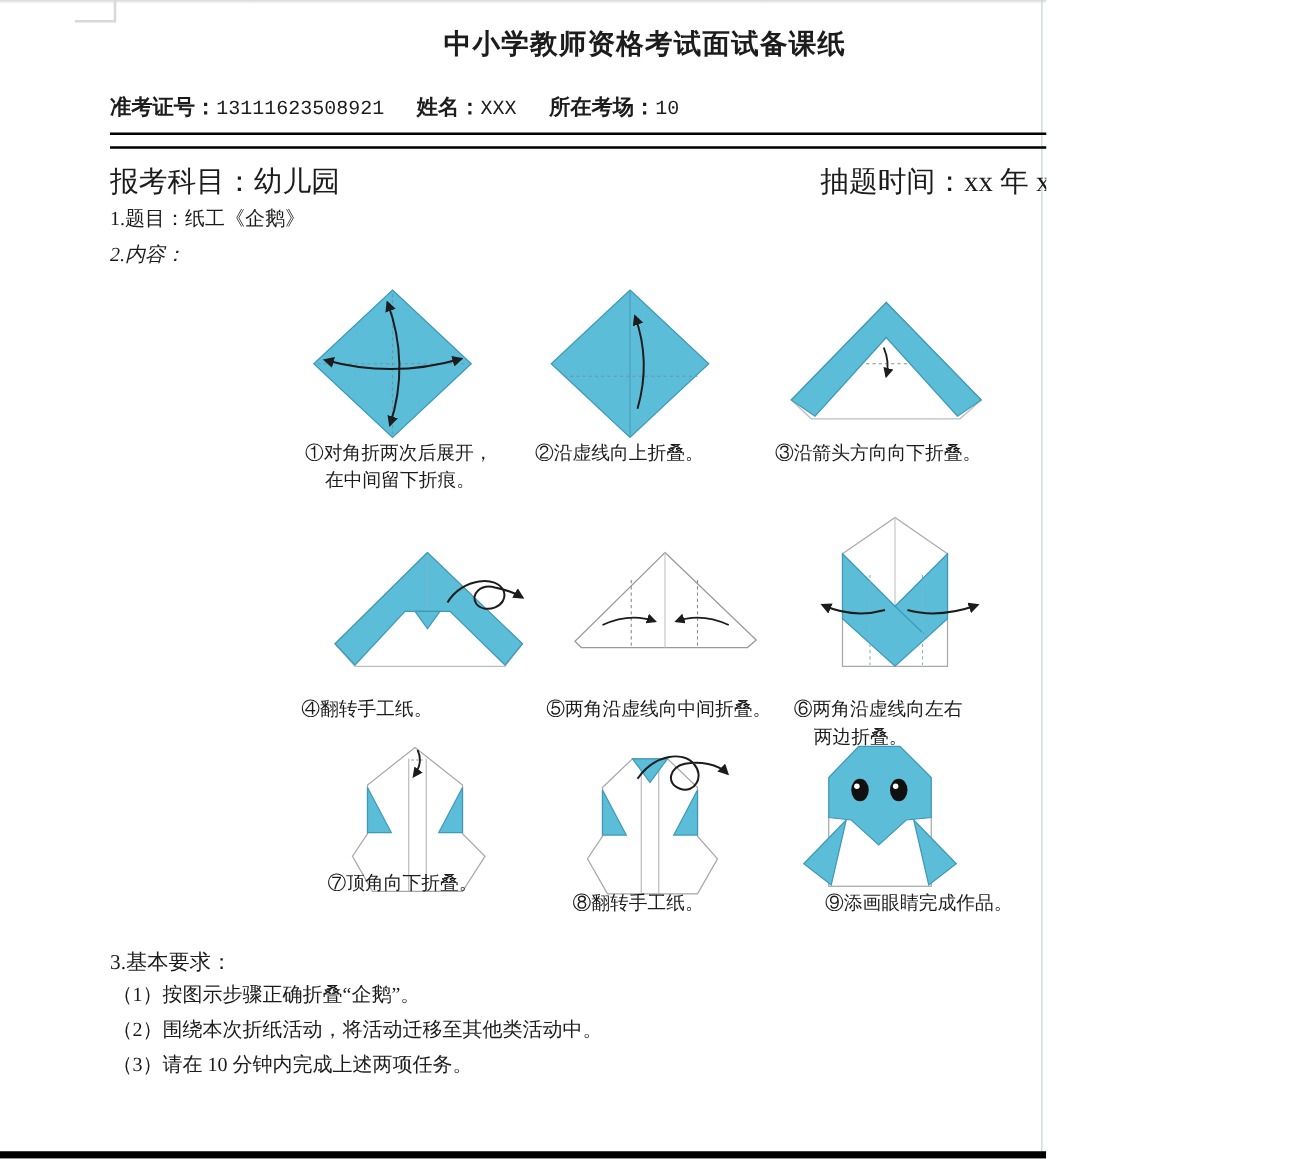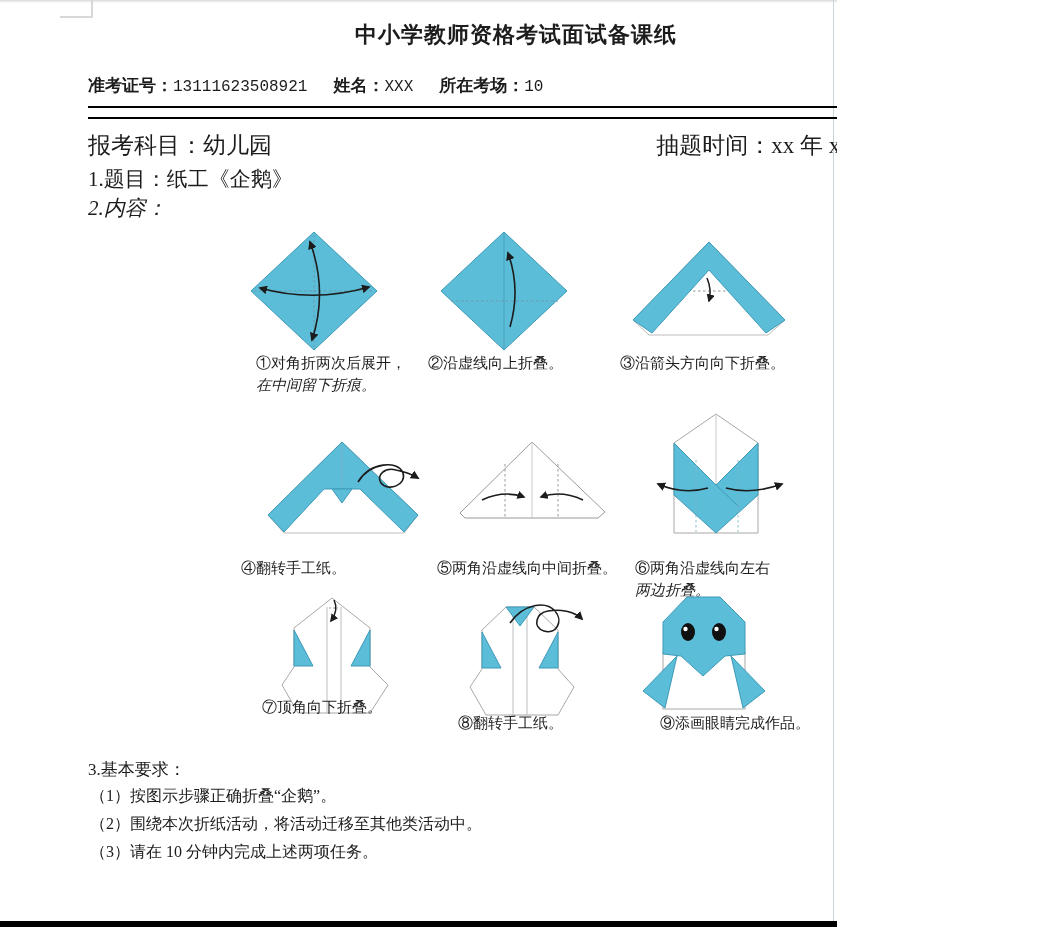--- a/index.html
+++ b/index.html
@@ -15,24 +15,24 @@
   .doc-title{position:absolute;left:88px;top:20px;width:856px;text-align:center;
         font-size:22px;font-weight:bold;letter-spacing:1px;}
   .info-row{position:absolute;left:88px;top:74px;font-size:17px;white-space:nowrap;}
   .info-row b{font-weight:bold;}
   .mono-val{font-family:"Liberation Mono","DejaVu Sans Mono",monospace;font-size:16px;}
   .gap1{display:inline-block;width:26px;}
   .double-rule{position:absolute;left:88px;top:106px;width:850px;height:9px;
         border-top:2.5px solid #000;border-bottom:2.5px solid #000;}
   .subject-row{position:absolute;left:88px;top:130px;width:850px;font-size:23px;
         display:flex;justify-content:space-between;}
-  .line-item{position:absolute;left:88px;font-size:21px;white-space:nowrap;}
+  .line-item{position:absolute;left:88px;font-size:16px;white-space:nowrap;}
   .fig{position:absolute;}
   .cap{position:absolute;font-size:15px;line-height:22px;white-space:nowrap;}
-  .cap .l2{font-style:italic;}
+  .cap .l2{margin-left:16px;}
   .req-heading{position:absolute;left:88px;top:758px;font-size:17px;}
   .req-item{position:absolute;left:90px;font-size:16px;white-space:nowrap;}
 </style>
 </head>
 <body>
 
 <div class="page">
 
   <svg width="0" height="0" style="position:absolute" aria-hidden="true">
     <defs>
@@ -163,21 +163,21 @@
       <polygon points="42,64 8,99 30,116" fill="#5bbdd8" stroke="#3e9ab8" stroke-width="1"></polygon>
       <polygon points="96,64 130,99 108,116" fill="#5bbdd8" stroke="#3e9ab8" stroke-width="1"></polygon>
       <polygon points="52,5 85,5 110,30 110,62 90,64 68,84 46,64 28,62 28,30" fill="#5bbdd8" stroke="#3e9ab8" stroke-width="1"></polygon>
       <ellipse cx="53" cy="40" rx="7" ry="9" fill="#101010"></ellipse>
       <ellipse cx="84" cy="40" rx="7" ry="9" fill="#101010"></ellipse>
       <circle cx="50.5" cy="37" r="2.2" fill="#ffffff"></circle>
       <circle cx="81.5" cy="37" r="2.2" fill="#ffffff"></circle>
     </svg>
   </div>
 
-  <div class="cap" style="left:256px;top:352px;">
+  <div class="cap" style="left:244px;top:352px;">
     <div>①对角折两次后展开，</div>
     <div class="l2">在中间留下折痕。</div>
   </div>
   <div class="cap" style="left:428px;top:352px;">②沿虚线向上折叠。</div>
   <div class="cap" style="left:620px;top:352px;">③沿箭头方向向下折叠。</div>
   <div class="cap" style="left:241px;top:557px;">④翻转手工纸。</div>
   <div class="cap" style="left:635px;top:557px;">
     <div>⑥两角沿虚线向左右</div>
     <div class="l2">两边折叠。</div>
   </div>

